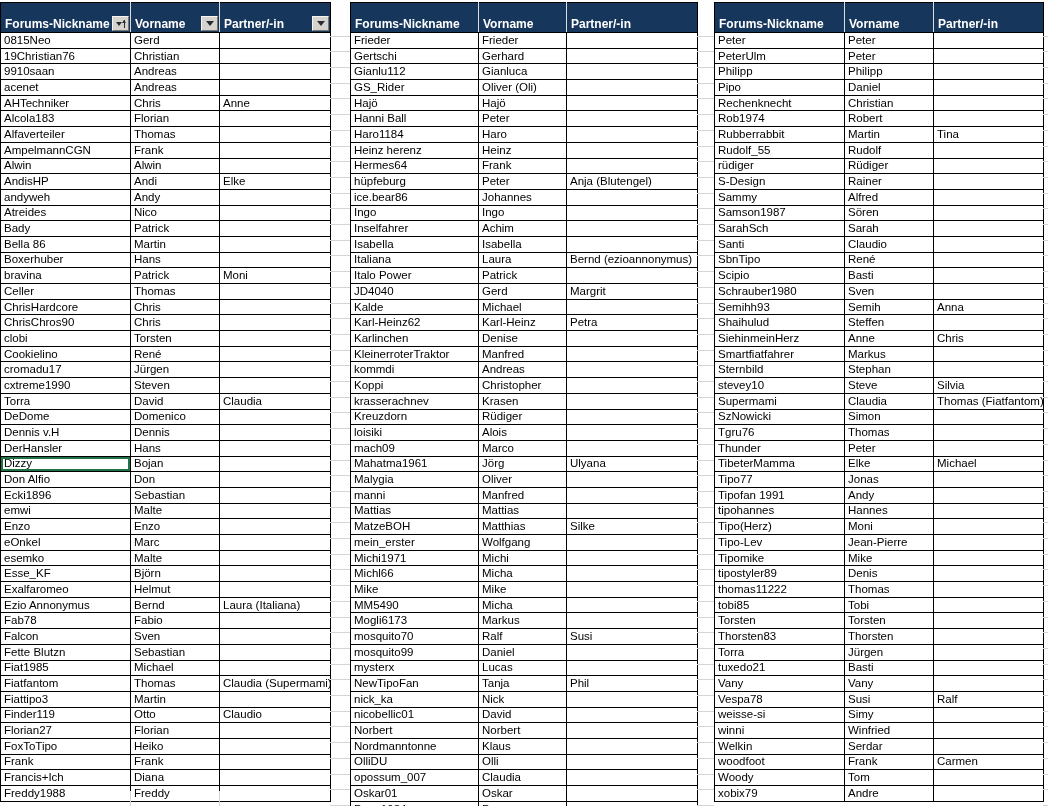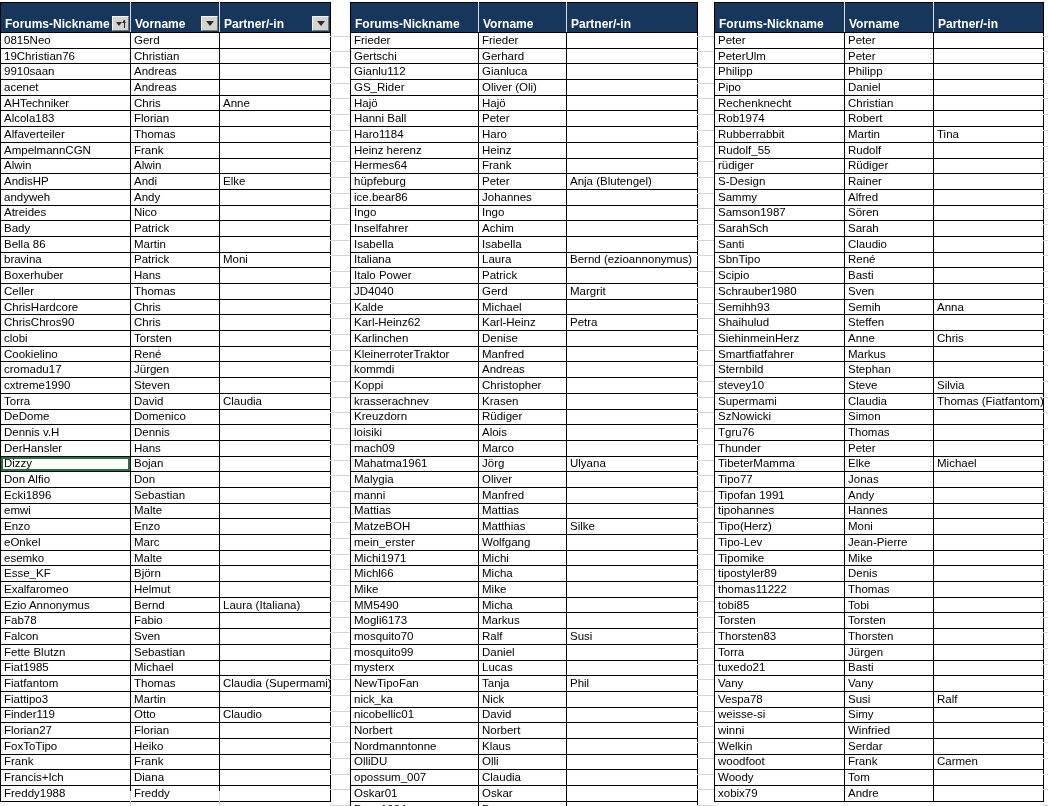--- a/index.html
+++ b/index.html
@@ -149,28 +149,28 @@
           <td>Bady</td>
           <td>Patrick</td>
           <td></td>
         </tr>
         <tr>
           <td>Bella 86</td>
           <td>Martin</td>
           <td></td>
         </tr>
         <tr>
+          <td>Boxerhuber</td>
+          <td>Hans</td>
+          <td></td>
+        </tr>
+        <tr>
           <td>bravina</td>
           <td>Patrick</td>
           <td>Moni</td>
-        </tr>
-        <tr>
-          <td>Boxerhuber</td>
-          <td>Hans</td>
-          <td></td>
         </tr>
         <tr>
           <td>Celler</td>
           <td>Thomas</td>
           <td></td>
         </tr>
         <tr>
           <td>ChrisHardcore</td>
           <td>Chris</td>
           <td></td>

